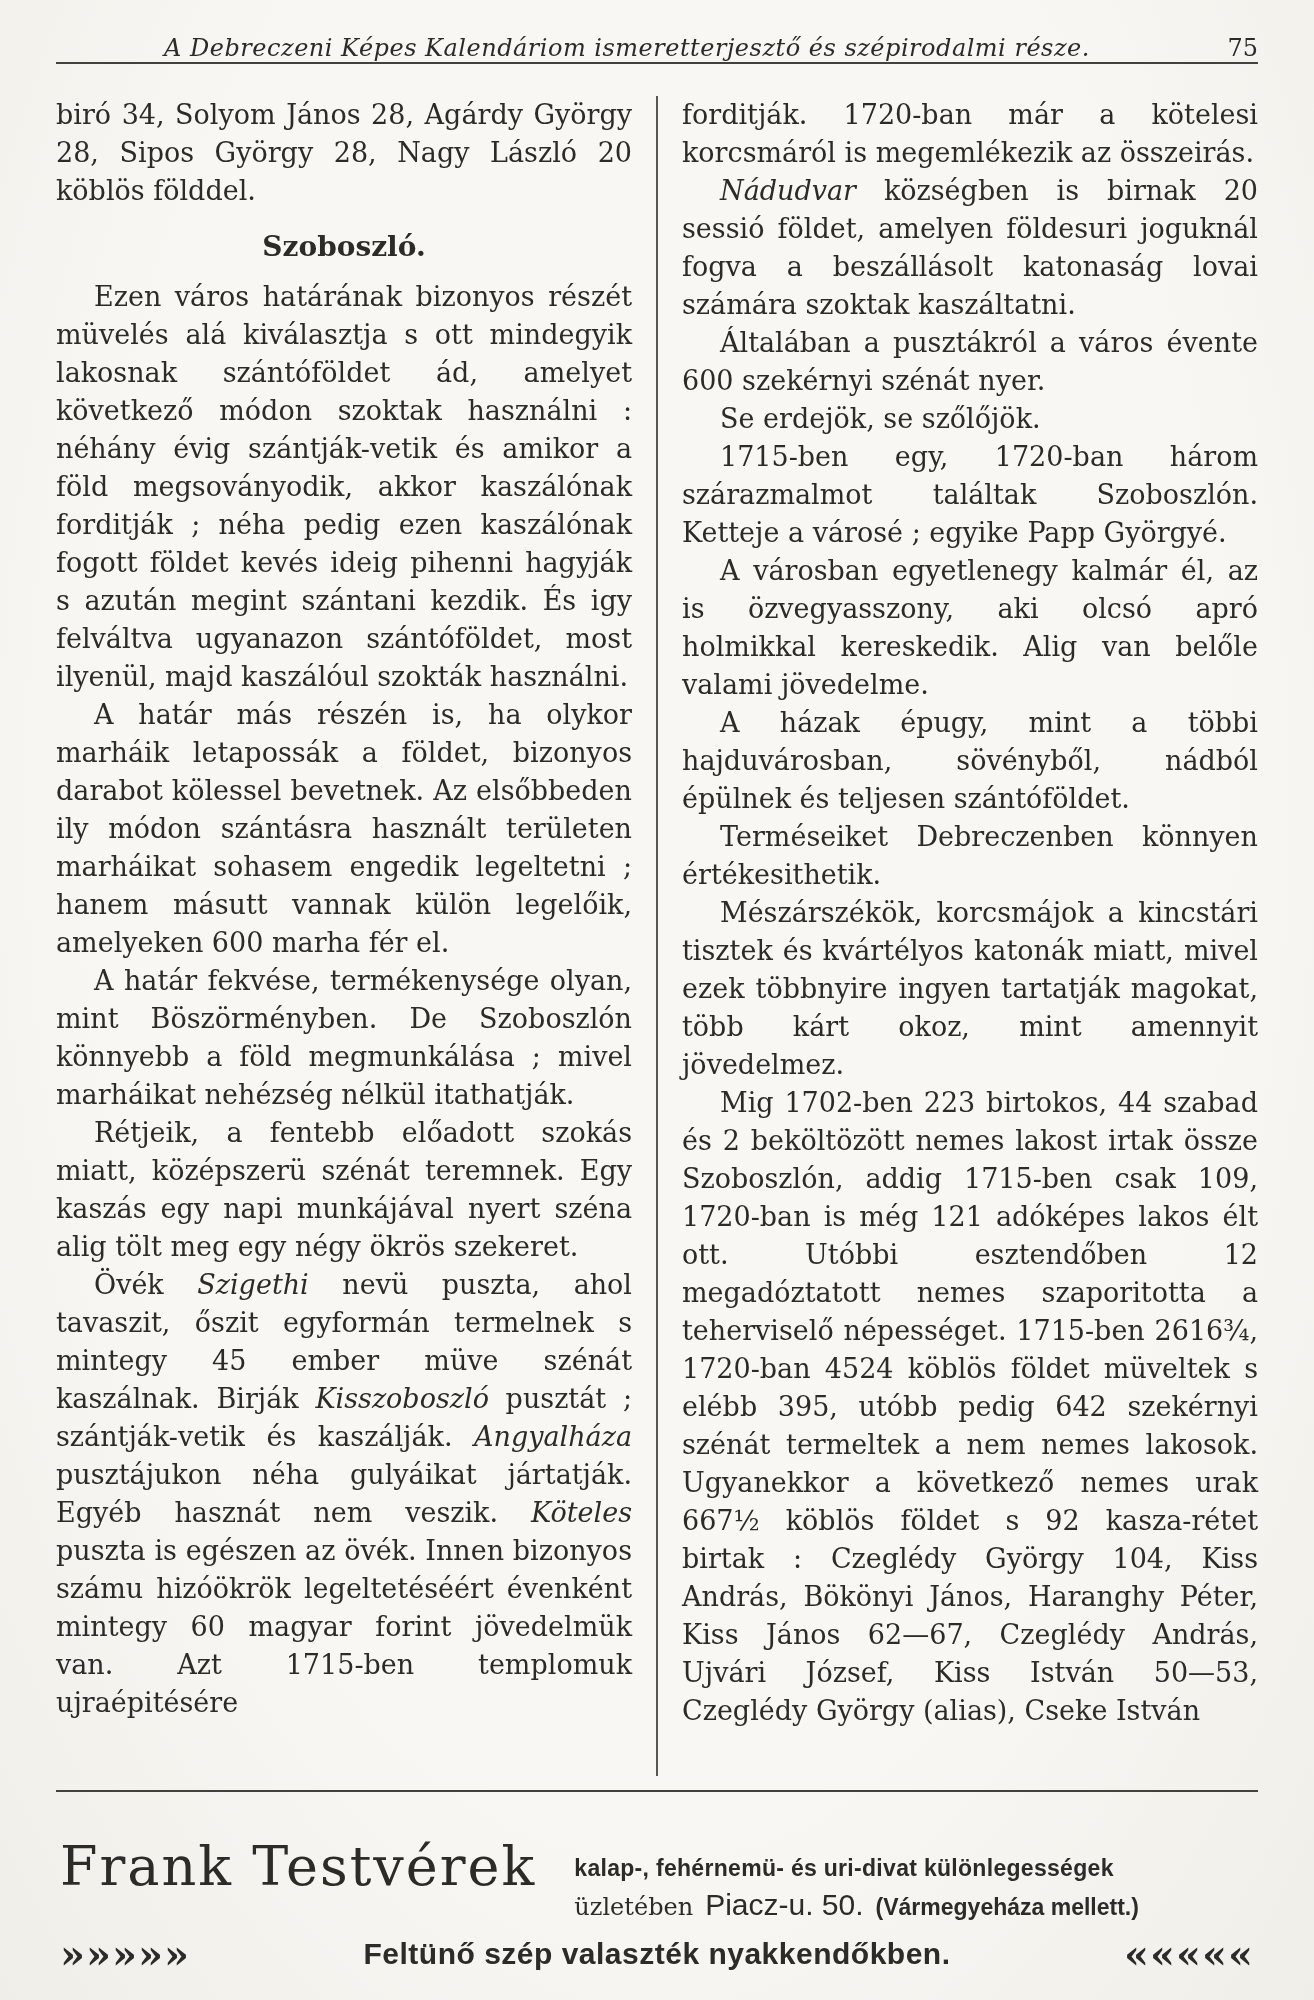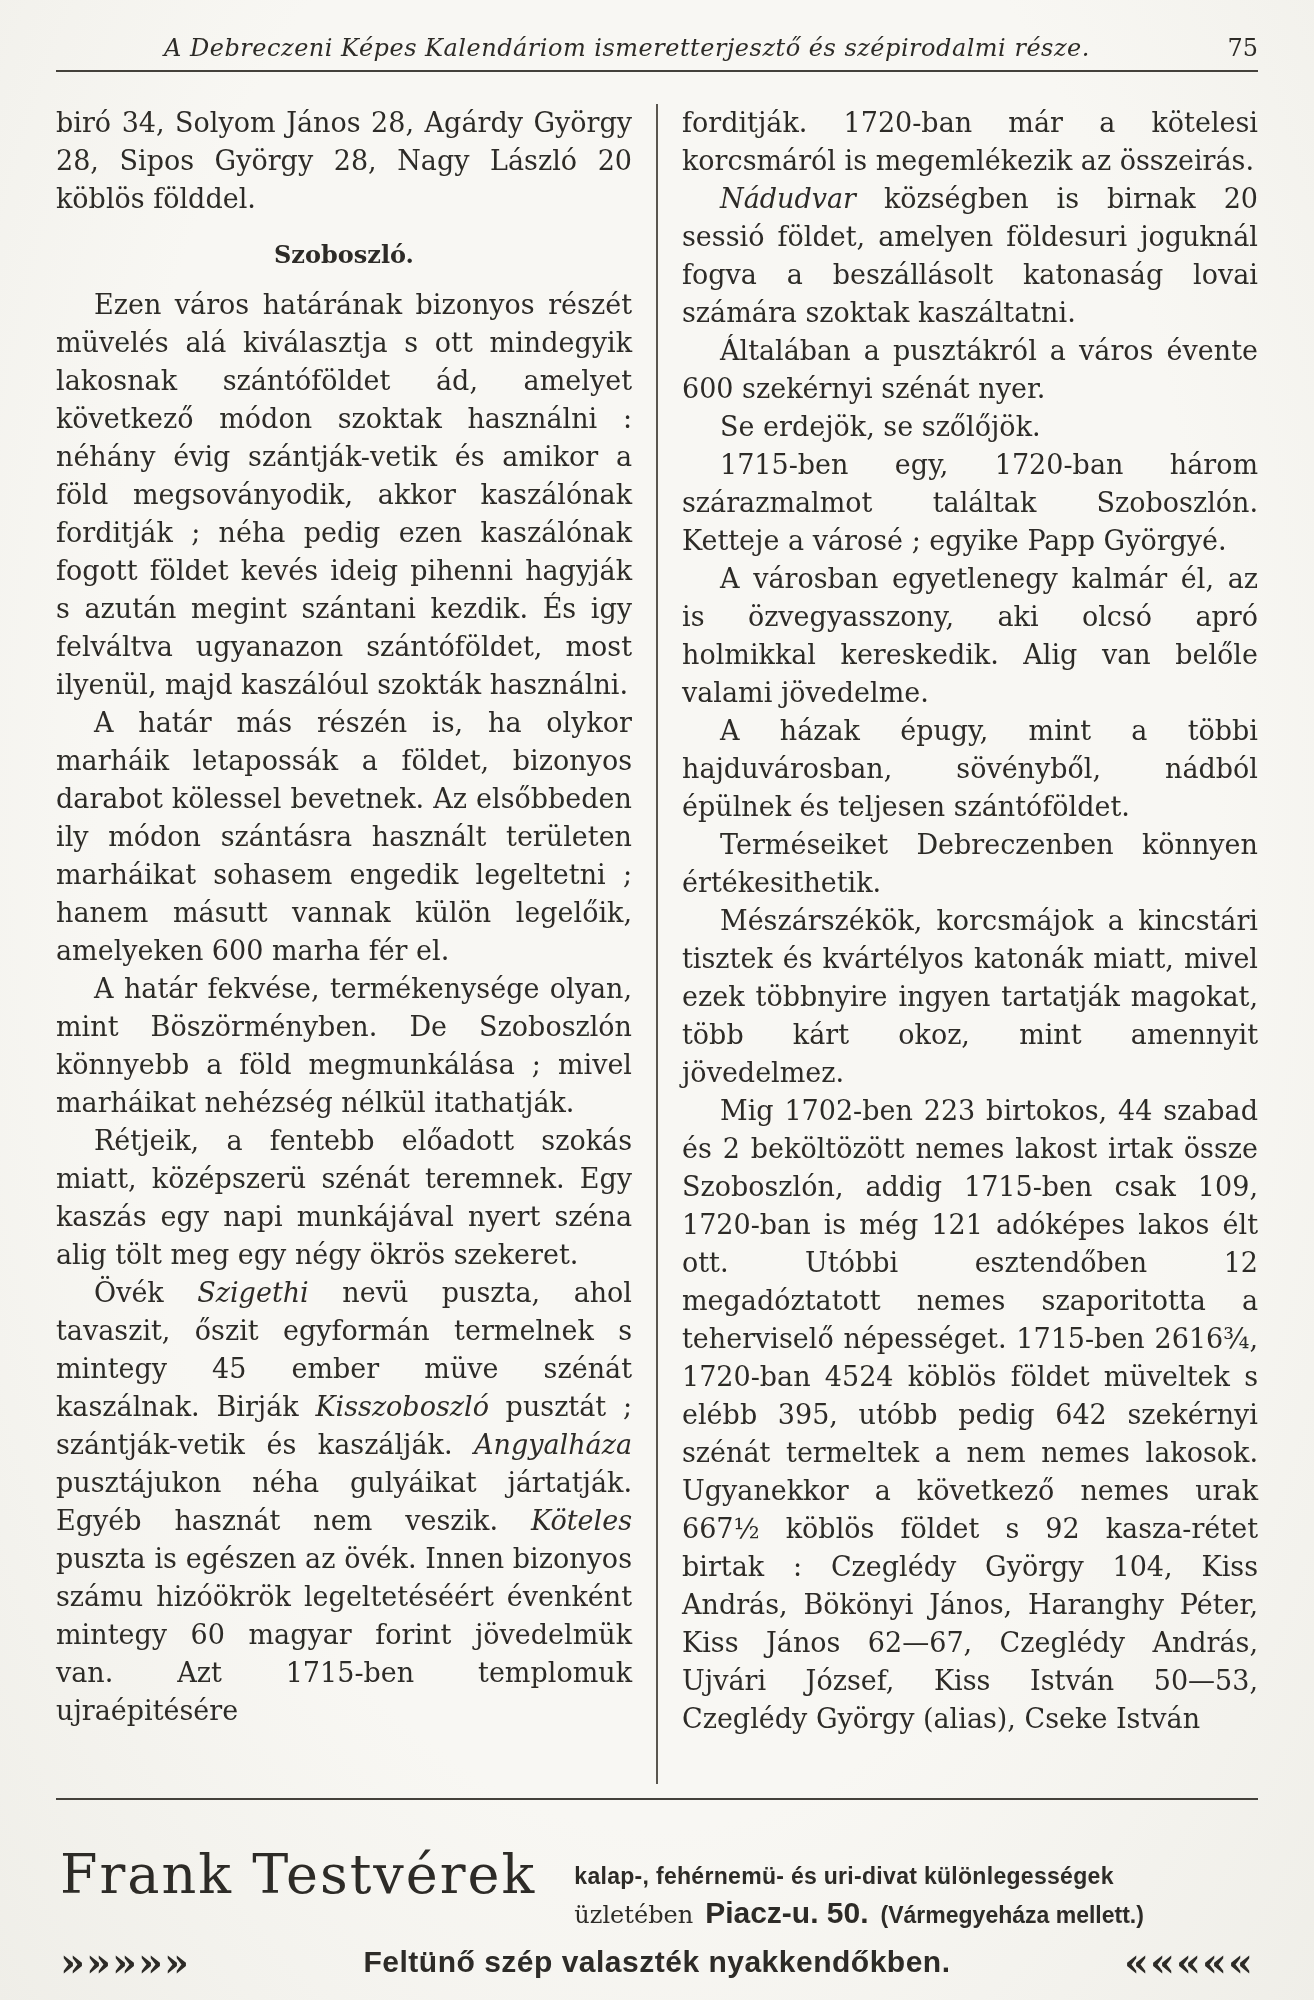--- a/index.html
+++ b/index.html
@@ -16,21 +16,20 @@
     min-height: 2000px;
     padding: 34px 56px 30px 56px;
     position: relative;
   }
 
   
   .header {
     display: flex;
     align-items: flex-end;
     border-bottom: 2px solid #44413b;
-    padding-bottom: 8px;
   }
   .running-title {
     flex: 1;
     text-align: center;
     font-style: italic;
     font-size: 24px;
     letter-spacing: 0.5px;
   }
   .page-number {
     width: 60px;
@@ -53,21 +52,21 @@
   }
   .col-left  { padding-right: 24px; }
   .col-right { padding-left: 24px; }
   .col-divider {
     width: 2px;
     background: #5a564f;
     flex: 0 0 auto;
   }
   .block { margin: 0; }
   h3.block.heading {
-    font-size: 24px;
+    font-size: 28px;
     font-weight: bold;
     text-align: center;
     text-indent: 0;
     margin: 18px 0 12px 0;
   }
   p.block.para { text-indent: 38px; }
   p.block.continuation { text-indent: 0; }
 
   
   .footer-rule {
@@ -96,21 +95,21 @@
   .ad-line2 {
     margin-top: 6px;
     font-size: 23px;
     font-weight: bold;
     display: flex;
     align-items: baseline;
     gap: 12px;
     flex-wrap: wrap;
   }
   .ad-line2 .plain { font-weight: normal; font-family: "DejaVu Serif", serif; font-size: 24px; }
-  .ad-line2 .address { font-size: 30px; font-weight: bold; }
+  .ad-line2 .address { font-size: 30px; font-weight: normal; }
   .ad-bottom {
     display: flex;
     justify-content: space-between;
     align-items: center;
     margin-top: 12px;
   }
   .chevrons {
     font-size: 40px;
     font-weight: bold;
     letter-spacing: 1px;

